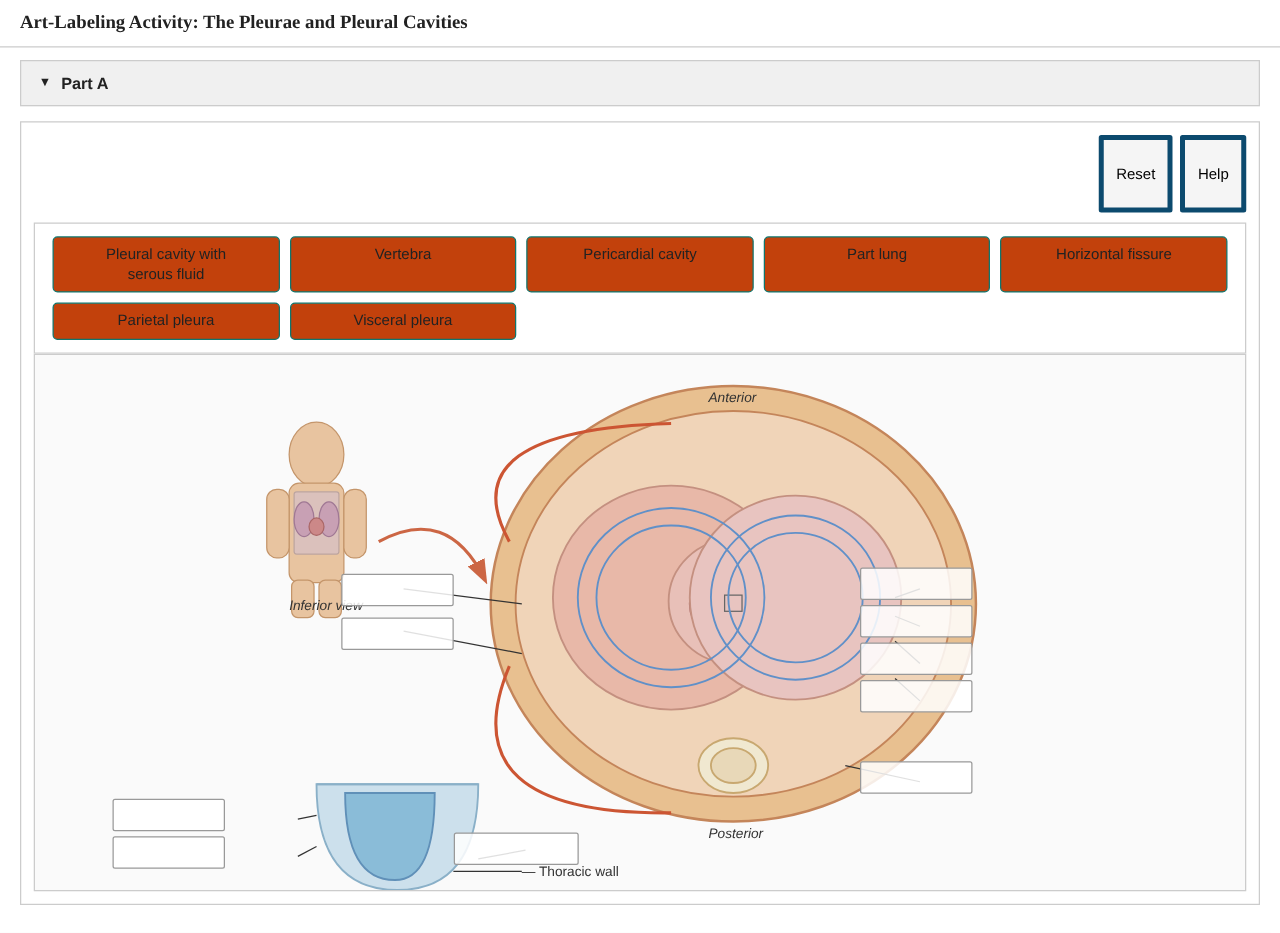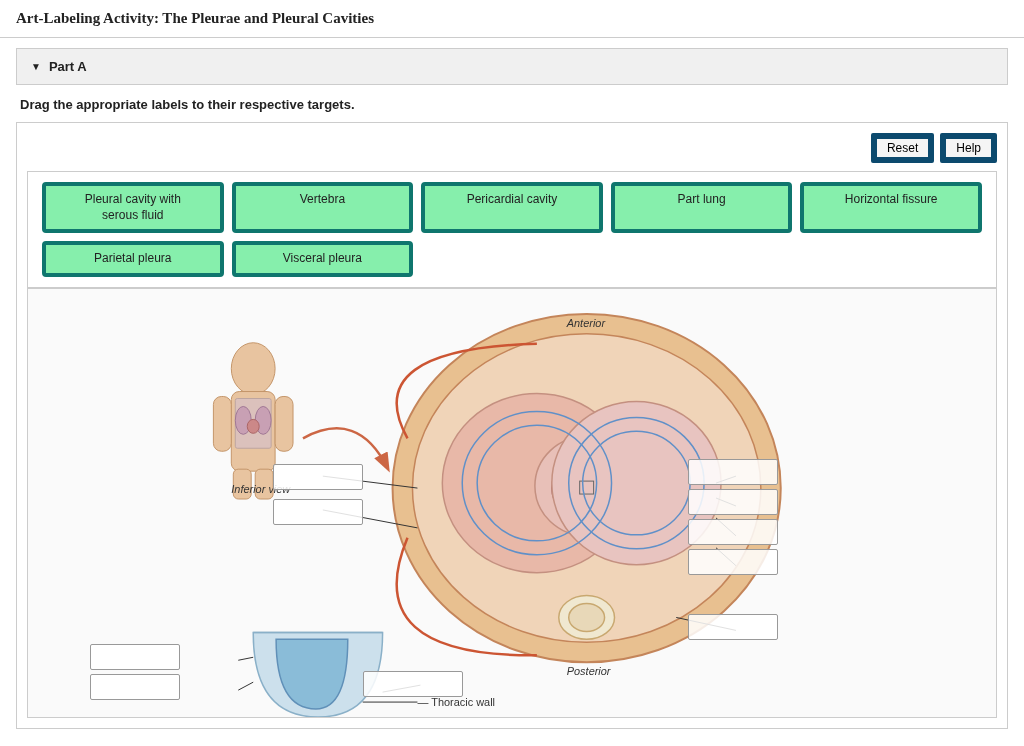--- a/index.html
+++ b/index.html
@@ -50,41 +50,41 @@
     }
 
     .toolbar {
       display: flex;
       justify-content: flex-end;
       gap: 6px;
       margin-bottom: 8px;
     }
 
     .toolbar button {
-      padding: 2px 10px;
-      border: 6px solid #0c4a6e;
+      padding: 20px 10px;
+      border: 4px solid #0c4a6e;
       background: #f5f5f5;
       cursor: pointer;
       font-size: 12px;
       border-radius: 2px;
     }
 
     .labels-area {
       border: 1px solid #ccc;
       padding: 10px 14px;
       margin-bottom: 0;
       display: grid;
       grid-template-columns: repeat(5, 1fr);
       gap: 8px;
       background: #fff;
     }
 
     .label-tag {
-      background: #86efac;
-      border: 4px solid #0f766e;
+      background: #c2410c;
+      border: 1px solid #0f766e;
       border-radius: 4px;
       padding: 6px 8px;
       text-align: center;
       font-size: 12px;
       cursor: grab;
       line-height: 1.3;
     }
 
     .diagram-area {
       border: 1px solid #ccc;
@@ -122,21 +122,20 @@
   <span>Art-Labeling Activity: The Pleurae and Pleural Cavities</span>
 </div>
 
 <div class="part-section">
   <div class="part-header">
     <span class="arrow">▼</span>
     <span>Part A</span>
   </div>
 
   <div class="part-body">
-    <div class="instruction">Drag the appropriate labels to their respective targets.</div>
 
     <div class="activity-container">
 
       <div class="toolbar">
         <button>Reset</button>
         <button>Help</button>
       </div>
 
       <div class="labels-area">
         <div class="label-tag" draggable="true">Pleural cavity with<br>serous fluid</div>

